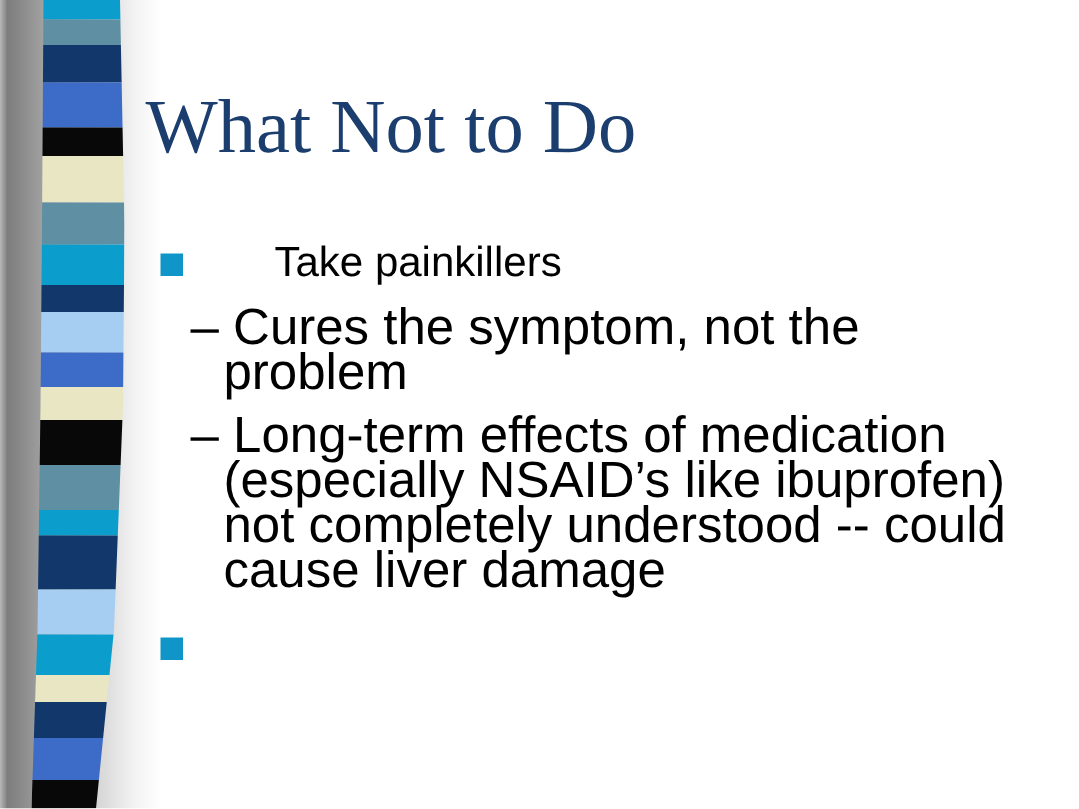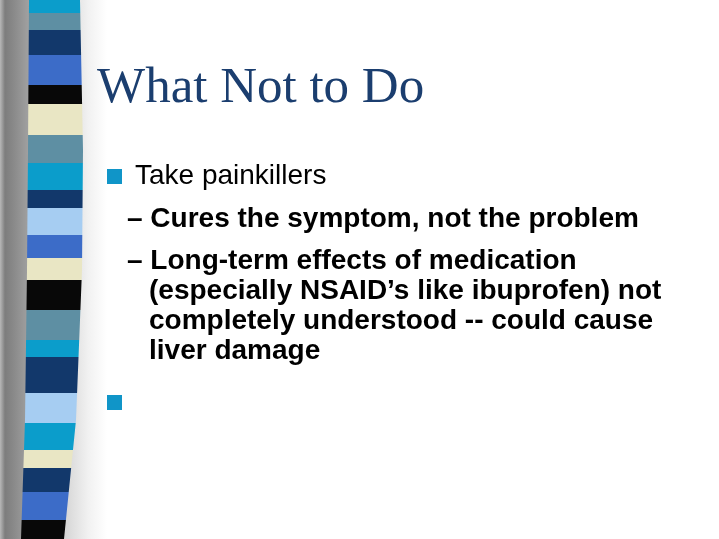--- a/index.html
+++ b/index.html
@@ -36,32 +36,32 @@
     font-size: 51px; line-height: 1.1;
     color: #1b3e6f;
     white-space: nowrap;
   }
   .list {
     position: absolute; left: 103px; top: 159px; width: 600px;
     color: #000000;
   }
   .bullet-item {
     display: flex; align-items: flex-start;
-    font-size: 28px; line-height: 32px;
+    font-size: 28px; line-height: 32px; gap: 48px;
   }
   .bullet-square {
     width: 15px; height: 15px; flex: none;
     background: #1095c8;
     margin: 10px 13px 0 4px;
   }
   .sub-item {
-    font-size: 28px; line-height: 30px;
+    font-size: 34px; line-height: 30px;
     margin: 12px 0 0 24px;
     width: 546px;
-    padding-left: 22px; text-indent: -22px; font-weight: bold;
+    padding-left: 22px; text-indent: -22px;
   }
   .sub-item:first-of-type { margin-top: 16px; }
   .bullet-item + .bullet-item,
   .sub-item + .bullet-item { margin-top: 20px; }
 </style>
 </head>
 <body style="background: rgb(255, 255, 255);">
 
 <div class="sidebar">
   <div class="ribbon">

